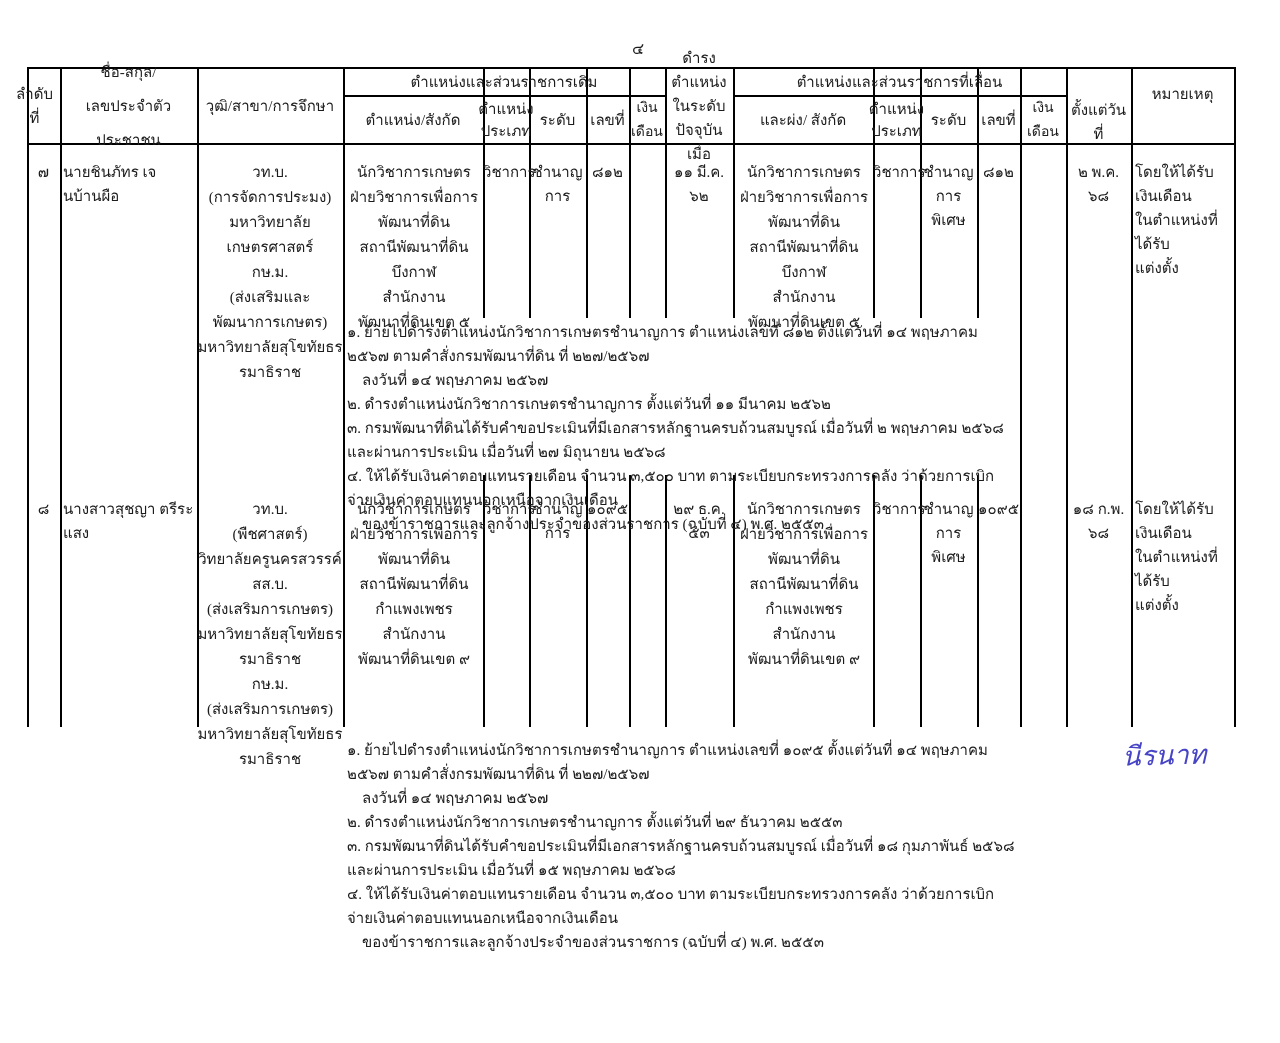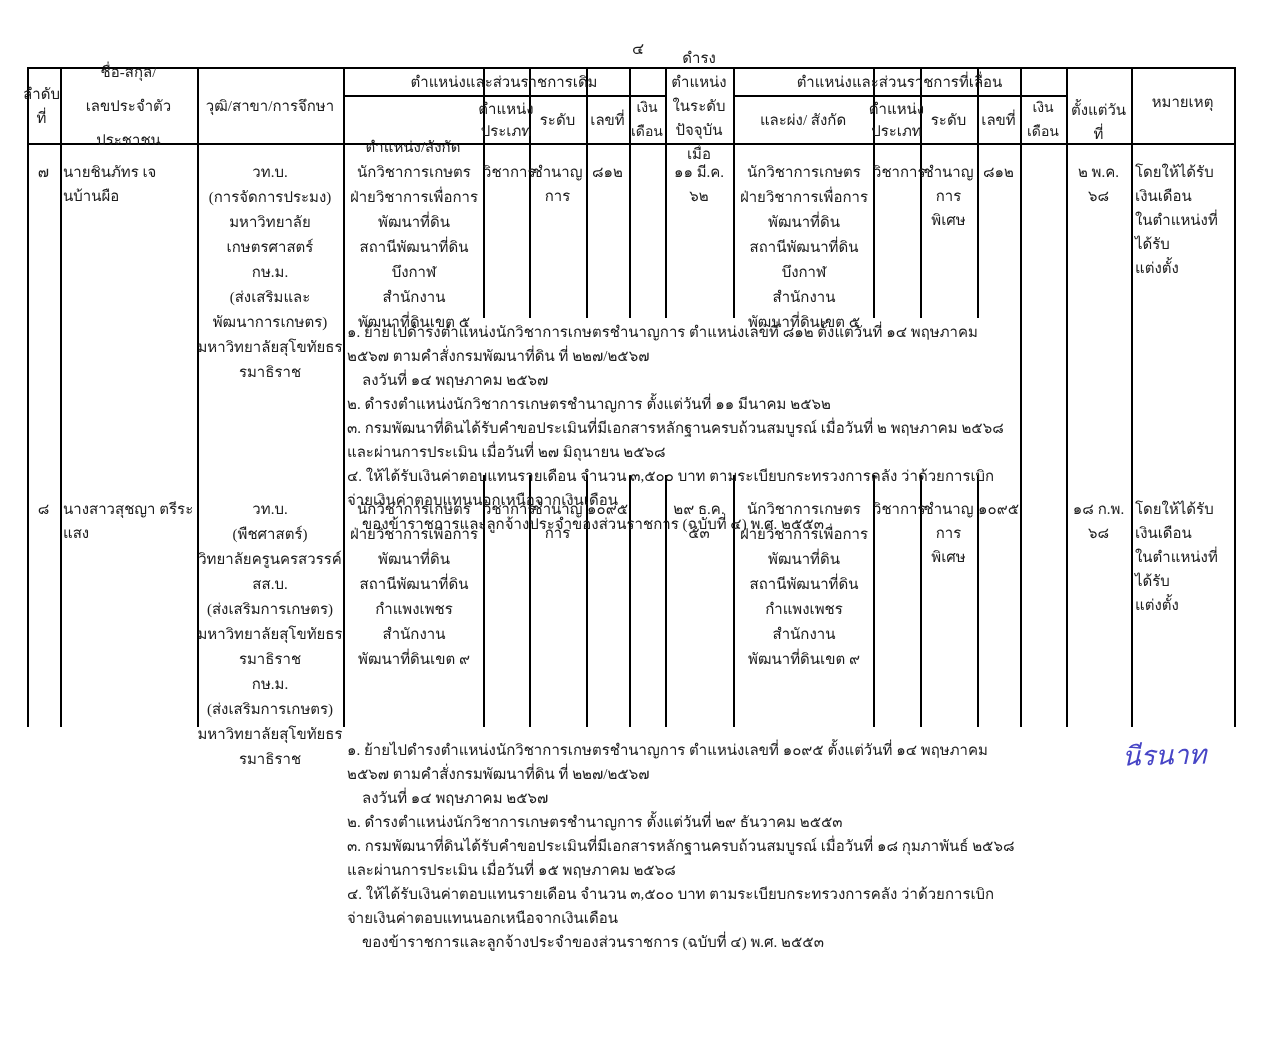--- a/index.html
+++ b/index.html
@@ -58,47 +58,47 @@
   <div class="vline" style="left:483px;top:475px;height:252px;"></div>
   <div class="vline" style="left:529px;top:475px;height:252px;"></div>
   <div class="vline" style="left:586px;top:475px;height:252px;"></div>
   <div class="vline" style="left:629px;top:475px;height:252px;"></div>
   <div class="vline" style="left:665px;top:475px;height:252px;"></div>
   <div class="vline" style="left:733px;top:475px;height:252px;"></div>
   <div class="vline" style="left:873px;top:475px;height:252px;"></div>
   <div class="vline" style="left:920px;top:475px;height:252px;"></div>
   <div class="vline" style="left:977px;top:475px;height:252px;"></div>
 
-  <div class="cell fc" style="left:27px;top:68px;width:29px;height:76px;">ลำดับที่</div>
+  <div class="cell fc" style="left:20px;top:68px;width:29px;height:76px;">ลำดับที่</div>
   <div class="cell fc lh34" style="left:60px;top:68px;width:137px;height:76px;">ชื่อ-สกุล/
 เลขประจำตัวประชาชน</div>
   <div class="cell fc" style="left:197px;top:68px;width:146px;height:76px;">วุฒิ/สาขา/การจึกษา</div>
 
   <div class="cell fc" style="left:343px;top:68px;width:322px;height:27px;">ตำแหน่งและส่วนราชการเดิม</div>
-  <div class="cell fc" style="left:343px;top:97px;width:140px;height:46px;margin-top:27px;">ตำแหน่ง/สังกัด</div>
+  <div class="cell fc" style="left:343px;top:97px;width:140px;height:46px;">ตำแหน่ง/สังกัด</div>
   <div class="cell fc lh22" style="left:483px;top:97px;width:46px;height:46px;">ตำแหน่ง
 ประเภท</div>
   <div class="cell fc" style="left:529px;top:97px;width:57px;height:46px;">ระดับ</div>
   <div class="cell fc" style="left:586px;top:97px;width:43px;height:46px;">เลขที่</div>
   <div class="cell fc" style="left:629px;top:97px;width:36px;height:46px;font-size:14px;">เงินเดือน</div>
 
   <div class="cell fc" style="left:665px;top:68px;width:68px;height:76px;">ดำรงตำแหน่ง
 ในระดับ
 ปัจจุบันเมื่อ</div>
 
   <div class="cell fc" style="left:733px;top:68px;width:333px;height:27px;">ตำแหน่งและส่วนราชการที่เลื่อน</div>
   <div class="cell fc" style="left:733px;top:97px;width:140px;height:46px;">และผ่ง/ สังกัด</div>
   <div class="cell fc lh22" style="left:873px;top:97px;width:47px;height:46px;">ตำแหน่ง
 ประเภท</div>
   <div class="cell fc" style="left:920px;top:97px;width:57px;height:46px;">ระดับ</div>
   <div class="cell fc" style="left:977px;top:97px;width:43px;height:46px;">เลขที่</div>
   <div class="cell fc" style="left:1020px;top:97px;width:46px;height:46px;font-size:14px;">เงินเดือน</div>
 
   <div class="cell fc" style="left:1066px;top:68px;width:65px;height:76px;margin-top:16px;">ตั้งแต่วันที่</div>
-  <div class="cell fc" style="left:1131px;top:64px;width:103px;height:76px;">หมายเหตุ</div>
+  <div class="cell fc" style="left:1131px;top:56px;width:103px;height:76px;">หมายเหตุ</div>
 
   <div class="cell c" style="left:27px;top:160px;width:33px;">๗</div>
   <div class="cell" style="left:63px;top:160px;width:132px;">นายชินภัทร เจนบ้านผือ</div>
   <div class="cell c lh25" style="left:197px;top:160px;width:146px;">วท.บ.
 (การจัดการประมง)
 มหาวิทยาลัยเกษตรศาสตร์
 กษ.ม.
 (ส่งเสริมและพัฒนาการเกษตร)
 มหาวิทยาลัยสุโขทัยธรรมาธิราช</div>
   <div class="cell lh25" style="left:347px;top:160px;width:134px;">นักวิชาการเกษตร

